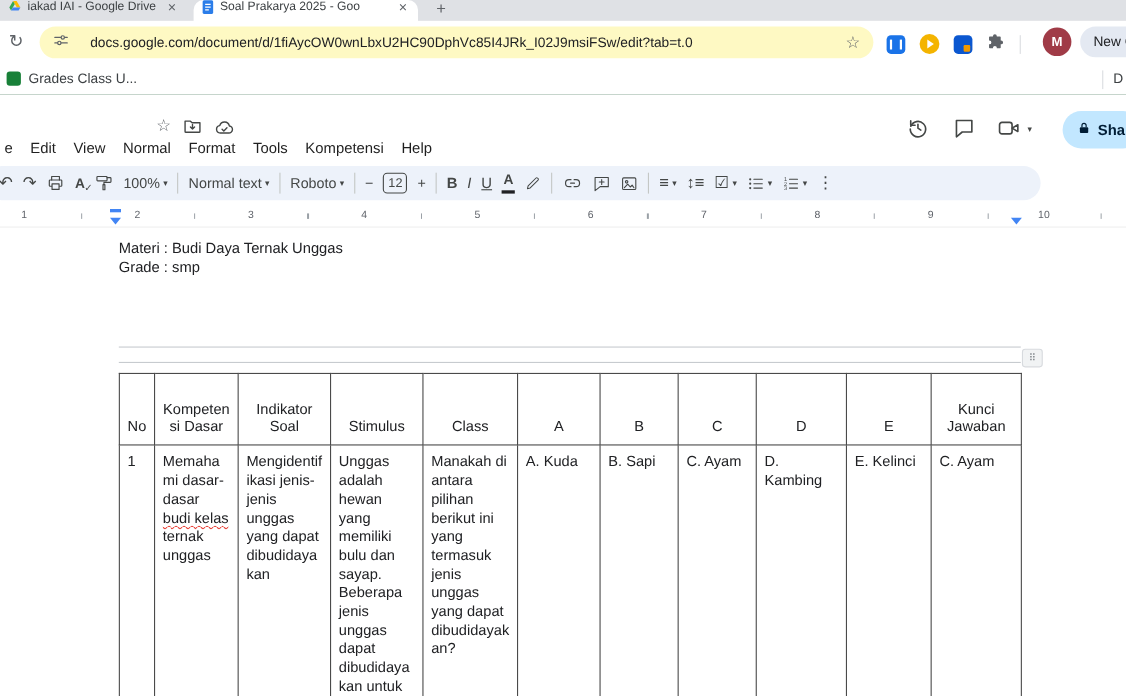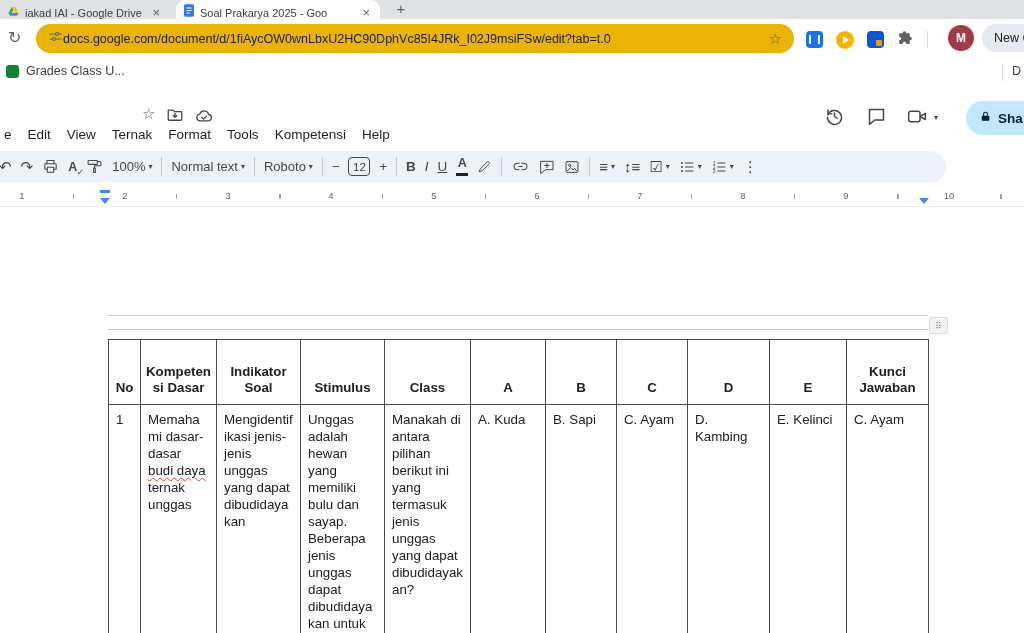--- a/index.html
+++ b/index.html
@@ -1,29 +1,29 @@
 <!DOCTYPE html>
 <html><head>
 <meta charset="utf-8">
 <style>
   html,body{margin:0;padding:0}
   body{width:1024px;height:633px;overflow:hidden;position:relative;background:#fff;
        font-family:"Liberation Sans","DejaVu Sans",sans-serif;color:#202124}
   .abs{position:absolute}
   
   #tabstrip{left:0;top:0;width:1024px;height:19px;background:#dfe1e5}
-  .tab{display:flex;align-items:flex-end;gap:6px;font-size:11px;color:#3c4043;padding:0 8px;height:19px;box-sizing:border-box;white-space:nowrap;overflow:hidden}
+  .tab{display:flex;align-items:flex-start;gap:6px;font-size:11px;color:#3c4043;padding:0 8px;height:19px;box-sizing:border-box;white-space:nowrap;overflow:hidden}
   #tab1{left:0;top:0;width:170px}
   #tab2{left:176px;top:0;width:204px;background:#fff;border-radius:9px 9px 0 0}
   .tab-title{overflow:hidden;text-overflow:ellipsis;flex:1}
   .tab-close{color:#5f6368;font-size:13px;line-height:13px;padding:0 2px}
   #newtab{left:390px;top:0;width:22px;height:19px;text-align:center;font-size:15px;line-height:18px;color:#5f6368}
   #addr{left:0;top:19px;width:1024px;height:39px;background:#fff}
   #reload{left:8px;top:9px;font-size:16px;color:#5f6368}
-  #omnibox{left:36px;top:5px;width:758px;height:29px;background:#eab308;border-radius:15px;display:flex;align-items:center;gap:0;padding:0 12px;box-sizing:border-box}
+  #omnibox{left:36px;top:5px;width:758px;height:29px;background:#fef9c3;border-radius:15px;display:flex;align-items:center;gap:19px;padding:0 12px;box-sizing:border-box}
   .url{font-size:12.5px;color:#202124;flex:1;white-space:nowrap;overflow:hidden}
   .obx-star{font-size:15px;color:#5f6368}
   #extbar{left:806px;top:10px;display:flex;align-items:center;gap:13px}
   .ext1{width:17px;height:17px;background:#1a73e8;border-radius:4px;display:flex;align-items:center;justify-content:center}
   .ext1 i{display:block;width:7px;height:9px;border-left:2px solid #fff;border-right:2px solid #fff}
   .ext2{width:18px;height:18px;background:#f4b400;border-radius:50%;display:flex;align-items:center;justify-content:center}
   .ext2 i{width:0;height:0;border-left:6px solid #fff;border-top:4px solid transparent;border-bottom:4px solid transparent;margin-left:2px}
   .ext3{width:17px;height:17px;background:#0b57d0;border-radius:4px;position:relative}
   .ext3 i{position:absolute;right:2px;bottom:2px;width:6px;height:6px;background:#f29900;border-radius:1px}
   .vdiv{width:1px;height:17px;background:#dadce0}
@@ -63,21 +63,21 @@
   .ind-tri{width:0;height:0;border-left:5px solid transparent;border-right:5px solid transparent;border-top:6px solid #4285f4}
   .ind-bar{width:10px;height:3px;background:#4285f4}
   
   #page{left:0;top:207px;width:1024px;height:426px;background:#fff}
   #meta{left:108px;top:10px;font-size:13.4px;line-height:17.2px;color:#202124}
   #hrblock{left:108px;top:108px;width:820px;height:13px;border-top:1px solid #c7cbcf;border-bottom:1px solid #c7cbcf}
   #hrhandle{left:929px;top:110px;width:17px;height:15px;background:#f1f3f4;border:1px solid #d7dade;border-radius:3px;display:flex;align-items:center;justify-content:center;font-size:9px;color:#80868b}
   #qtable{left:108px;top:132px}
   table{border-collapse:collapse;table-layout:fixed;width:820px;font-size:13.3px;color:#202124}
   th,td{border:1px solid #4a4a4a;overflow:hidden;overflow-wrap:break-word;word-break:break-word;box-sizing:border-box}
-  th{font-weight:bold;text-align:center;vertical-align:bottom;padding:4px 4px 9px;line-height:15.5px;height:65px}
+  th{font-weight:normal;text-align:center;vertical-align:bottom;padding:4px 4px 9px;line-height:15.5px;height:65px}
   td{vertical-align:top;text-align:left;padding:6px 7px;line-height:17px;height:330px}
   .sq{text-decoration-line:underline;text-decoration-style:wavy;text-decoration-color:#e8453c;text-decoration-thickness:1px;text-underline-offset:2px}
   
   .ich{stroke:#444746;fill:none;stroke-width:1.7;stroke-linecap:round;stroke-linejoin:round}
   .ict{stroke:#444746;fill:none;stroke-width:1.5;stroke-linecap:round;stroke-linejoin:round}
   .ico{stroke:#5f6368;fill:none;stroke-width:1.8;stroke-linecap:round}
 </style>
 </head>
 <body>
 
@@ -149,21 +149,21 @@
       </svg></span>
   <span class="abs" style="left:194px;top:21px"><svg width="20" height="18" viewBox="0 0 24 24" class="ich">
         <path d="M7 18.5a4.5 4.5 0 01-.6-8.96A6 6 0 0118 10a4.25 4.25 0 01-1 8.5z"></path>
         <path d="M9.2 14l2.1 2.1 3.8-3.8"></path>
       </svg></span>
 
   <div class="abs" id="menubar">
     <span class="menu-item">e</span>
     <span class="menu-item">Edit</span>
     <span class="menu-item">View</span>
-    <span class="menu-item">Ternak</span>
+    <span class="menu-item">Normal</span>
     <span class="menu-item">Format</span>
     <span class="menu-item">Tools</span>
     <span class="menu-item">Kompetensi</span>
     <span class="menu-item">Help</span>
   </div>
 
   <span class="abs hdr-ic" style="left:824px"><svg width="21" height="21" viewBox="0 0 24 24" class="ich">
         <path d="M4.6 10A8 8 0 114 13"></path>
         <path d="M4.5 4.5V9H9"></path>
         <path d="M12 8v4l3 2"></path>
@@ -298,20 +298,22 @@
   <span class="rnum" style="left:743px">8</span>
   <span class="rnum" style="left:846px">9</span>
   <span class="rnum" style="left:949px">10</span>
   <span class="abs ind-bar" style="left:100px;top:4px"></span>
   <span class="abs ind-tri" style="left:100px;top:12px"></span>
   <span class="abs ind-tri" style="left:919px;top:12px"></span>
 </div>
 
 <div class="abs" id="page">
   <div class="abs" id="meta">
+    <div>Materi : Budi Daya Ternak Unggas</div>
+    <div>Grade : smp</div>
   </div>
 
   <div class="abs" id="hrblock"></div>
   <div class="abs" id="hrhandle">⠿</div>
 
   <div class="abs" id="qtable">
     <table>
       <colgroup>
         <col style="width:32px">
           <col style="width:76px">
@@ -334,21 +336,21 @@
         <th>Class</th>
         <th>A</th>
         <th>B</th>
         <th>C</th>
         <th>D</th>
         <th>E</th>
         <th>Kunci Jawaban</th>
       </tr>
       <tr>
         <td>1</td>
-        <td><span>Memahami dasar-dasar </span><span class="sq">budi daya</span><span> ternak unggas</span></td>
+        <td><span>Memahami dasar-dasar </span><span class="sq">budi kelas</span><span> ternak unggas</span></td>
         <td>Mengidentifikasi jenis-jenis unggas yang dapat dibudidayakan</td>
         <td>Unggas adalah hewan yang memiliki bulu dan sayap. Beberapa jenis unggas dapat dibudidayakan untuk</td>
         <td>Manakah di antara pilihan berikut ini yang termasuk jenis unggas yang dapat dibudidayakan?</td>
         <td>A. Kuda</td>
         <td>B. Sapi</td>
         <td>C. Ayam</td>
         <td>D. Kambing</td>
         <td>E. Kelinci</td>
         <td>C. Ayam</td>
       </tr>

